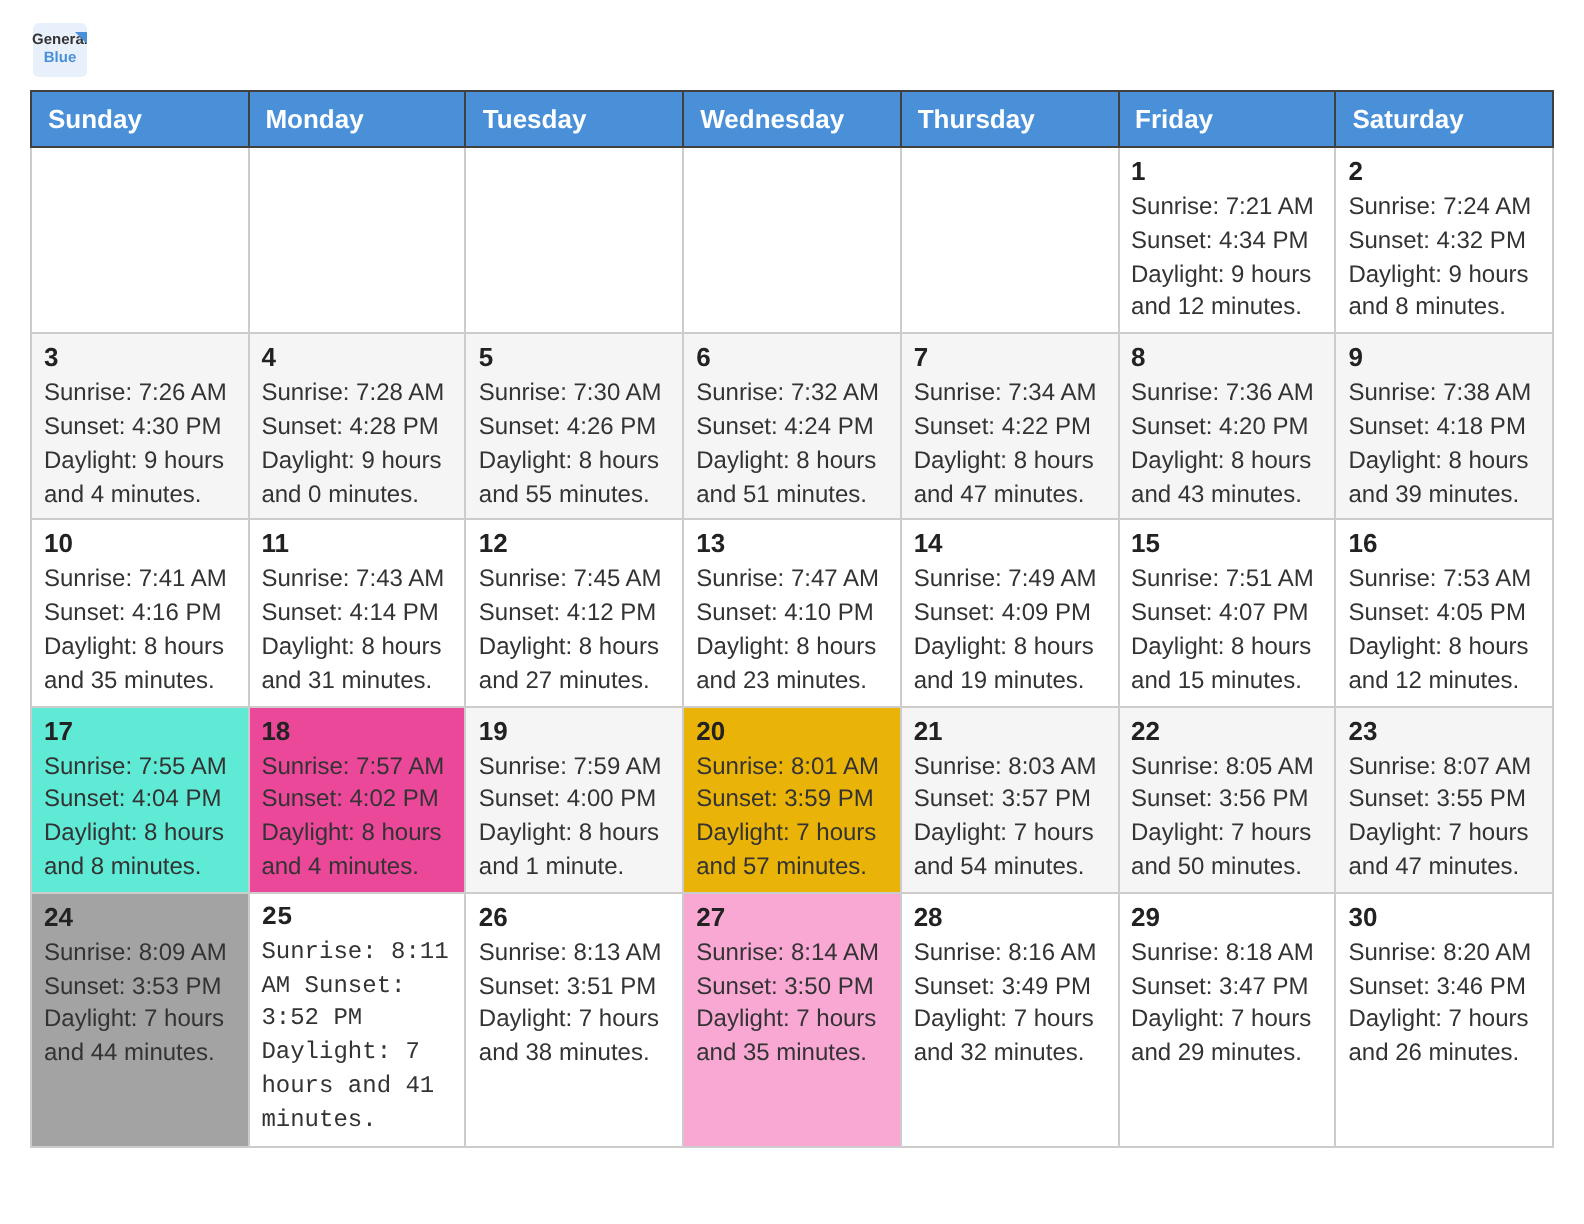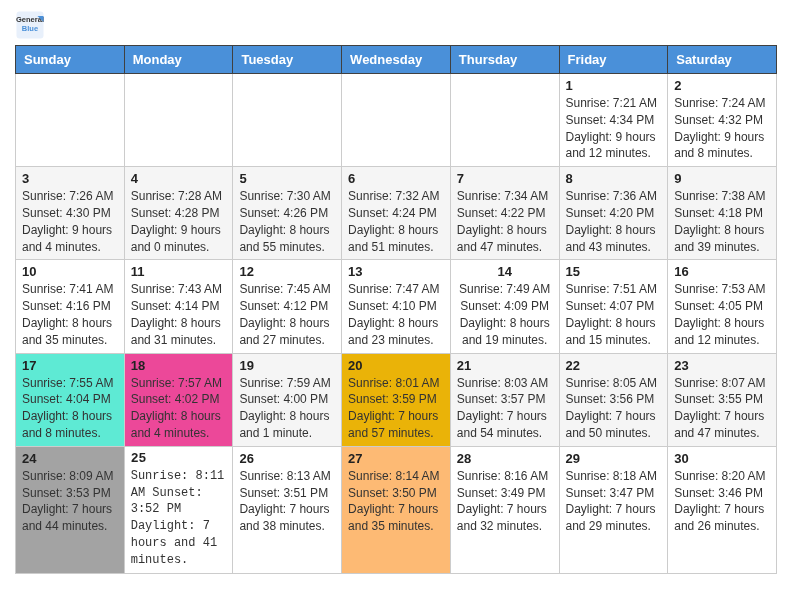--- a/index.html
+++ b/index.html
@@ -141,21 +141,21 @@
             <div class="day-info">Sunrise: 7:45 AM
 Sunset: 4:12 PM
 Daylight: 8 hours and 27 minutes.</div>
           </td>
           <td style="background: rgb(255, 255, 255);">
             <div class="day-num">13</div>
             <div class="day-info">Sunrise: 7:47 AM
 Sunset: 4:10 PM
 Daylight: 8 hours and 23 minutes.</div>
           </td>
-          <td style="background: rgb(255, 255, 255); text-align: center;">
+          <td style="background: rgb(255, 255, 255);">
             <div class="day-num">14</div>
             <div class="day-info">Sunrise: 7:49 AM
 Sunset: 4:09 PM
 Daylight: 8 hours and 19 minutes.</div>
           </td>
           <td style="background: rgb(255, 255, 255);">
             <div class="day-num">15</div>
             <div class="day-info">Sunrise: 7:51 AM
 Sunset: 4:07 PM
 Daylight: 8 hours and 15 minutes.</div>
@@ -223,21 +223,21 @@
             <div class="day-info">Sunrise: 8:11 AM
 Sunset: 3:52 PM
 Daylight: 7 hours and 41 minutes.</div>
           </td>
           <td style="background: rgb(255, 255, 255);">
             <div class="day-num">26</div>
             <div class="day-info">Sunrise: 8:13 AM
 Sunset: 3:51 PM
 Daylight: 7 hours and 38 minutes.</div>
           </td>
-          <td style="background: #fdba74;">
+          <td style="background: #f9a8d4;">
             <div class="day-num">27</div>
             <div class="day-info">Sunrise: 8:14 AM
 Sunset: 3:50 PM
 Daylight: 7 hours and 35 minutes.</div>
           </td>
           <td style="background: rgb(255, 255, 255);">
             <div class="day-num">28</div>
             <div class="day-info">Sunrise: 8:16 AM
 Sunset: 3:49 PM
 Daylight: 7 hours and 32 minutes.</div>

